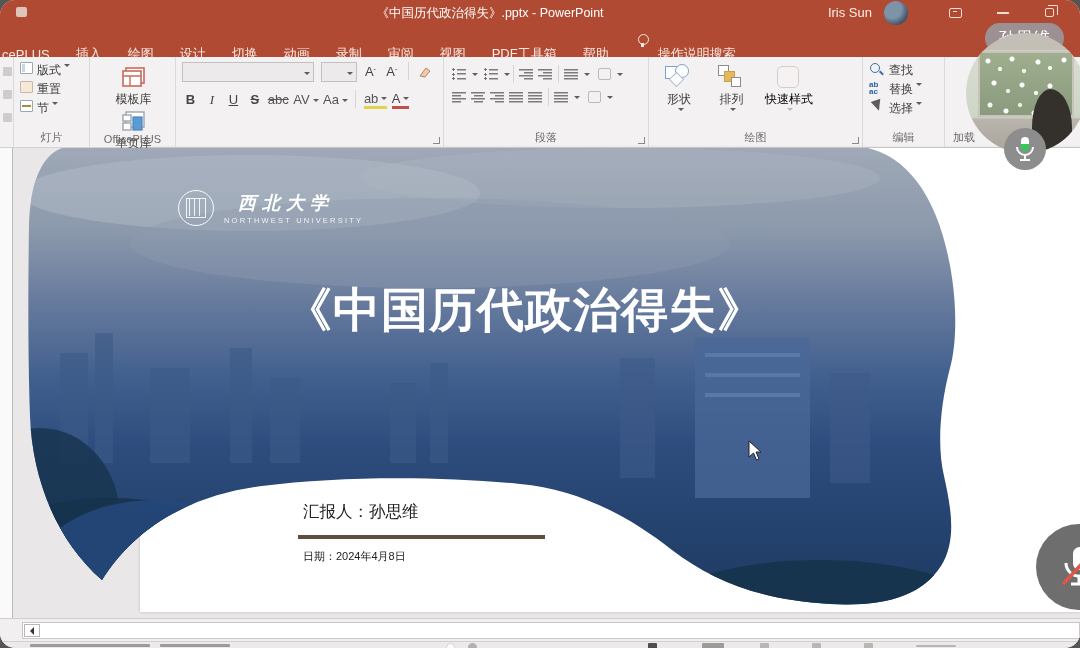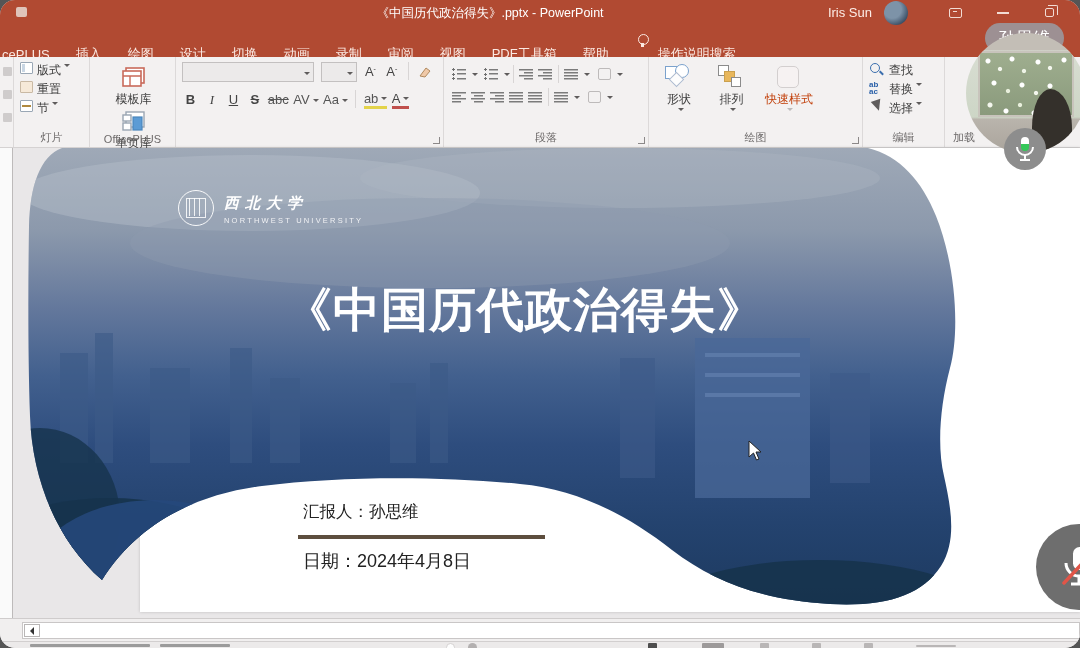--- a/index.html
+++ b/index.html
@@ -40,21 +40,21 @@
   .smallrow{display:flex;align-items:flex-start;height:19px;font-size:12px;white-space:nowrap;}
   .cv{display:inline-block;width:0;height:0;border:3.2px solid transparent;border-top-color:#5f5c5c;margin-left:3px;transform:translateY(2px);}
   .mini{display:inline-block;width:13px;height:12px;margin-right:4px;border:1px solid #9aa7b5;background:#fff;border-radius:1px;position:relative;}
   .mini.layout::after{content:"";position:absolute;left:1px;top:1px;width:3px;height:8px;background:#c9d6e3;}
   .mini.reset{background:#f6e9d8;border-color:#c9b9a4;}
   .mini.section::after{content:"";position:absolute;left:1px;top:4px;width:9px;height:1.5px;background:#b0893f;}
 
   .bigbtn{display:inline-flex;flex-direction:column;align-items:center;justify-content:flex-start;vertical-align:top;
           width:48px;padding-top:2px;font-size:12px;color:#3e3e3e;}
   .bigbtn .bl{margin-top:3px;line-height:13px;text-align:center;white-space:nowrap;}
-  .grayed, .grayed .bl{color:#c2410c;}
+  .grayed, .grayed .bl{color:#000000;}
   .combo{display:inline-block;height:20px;background:#eceaea;border:1px solid #c3c0c0;position:relative;vertical-align:top;}
   .combo .cv{position:absolute;right:3px;top:7px;}
   .fbtn{display:inline-flex;align-items:center;justify-content:center;min-width:17px;height:19px;font-size:13px;color:#444;vertical-align:top;}
   .fbtn.b{font-weight:bold;} .fbtn.i{font-style:italic;font-family:"Liberation Serif",serif;}
   .fbtn.u{text-decoration:underline;} .fbtn.s{text-decoration:line-through;}
   .fbtn.small{font-size:13px;color:#555;}
   .vsep{display:inline-block;width:1px;height:18px;background:#d8d5d5;margin:0 3px;vertical-align:top;}
 
   
   .ln{display:inline-block;width:15px;height:12px;margin:3px 2px;background-repeat:no-repeat;}
@@ -96,29 +96,29 @@
   
   .canvas{position:absolute;top:148px;left:0;width:1080px;height:470px;background:#e9e7e8;}
   .thumb-sliver{position:absolute;left:0;top:0;width:13px;height:100%;background:#fafafa;border-right:1px solid #bdbaba;}
   .slide-white{position:absolute;left:140px;top:0;width:940px;height:464px;background:#ffffff;box-shadow:0 0 3px rgba(0,0,0,.18);}
   .blob{position:absolute;left:0;top:0;}
 
   .logo{position:absolute;left:178px;top:42px;display:flex;align-items:center;color:#fff;}
   .seal{width:36px;height:36px;border:1.6px solid rgba(255,255,255,.92);border-radius:50%;position:relative;margin-right:10px;}
   .seal::before{content:"";position:absolute;left:7px;top:7px;width:18px;height:18px;border:1.2px solid rgba(255,255,255,.85);}
   .seal::after{content:"";position:absolute;left:15px;top:7px;width:1.2px;height:18px;background:rgba(255,255,255,.85);box-shadow:-5px 0 0 rgba(255,255,255,.85),5px 0 0 rgba(255,255,255,.85);}
-  .uni-cn{font-family:"DejaVu Serif","Liberation Serif",serif;font-size:15px;font-weight:bold;font-style:italic;letter-spacing:6px;line-height:22px;}
+  .uni-cn{font-family:"DejaVu Serif","Liberation Serif",serif;font-size:18px;font-weight:bold;font-style:italic;letter-spacing:6px;line-height:22px;margin-left:14px;}
   .uni-en{font-size:7.5px;letter-spacing:2.2px;color:rgba(255,255,255,.85);margin-top:2px;}
 
   .slide-title{position:absolute;left:245px;top:131px;width:560px;text-align:center;color:#fff;
                font-size:47px;font-weight:bold;letter-spacing:1px;white-space:nowrap;}
   .slide-subtitle{position:absolute;left:608px;top:219px;color:#fff;font-size:29px;font-weight:bold;white-space:nowrap;}
   .presenter{position:absolute;left:303px;top:353px;font-size:16.5px;color:#222;}
   .divider-line{position:absolute;left:298px;top:387px;width:247px;height:4px;background:#5d4e3e;}
-  .slide-date{position:absolute;left:303px;top:401px;font-size:18px;color:#222;}
+  .slide-date{position:absolute;left:303px;top:401px;font-size:11px;color:#222;}
 
   .cursor{position:absolute;left:748px;top:292px;}
 
   
   .name-pill{position:absolute;left:985px;top:23px;height:30px;padding:0 14px;border-radius:15px;
              background:rgba(152,160,168,.82);color:#fff;font-size:17px;display:flex;align-items:center;z-index:40;}
   .webcam{position:absolute;left:966px;top:33px;width:120px;height:120px;border-radius:50%;overflow:hidden;z-index:50;
           background:linear-gradient(#c3beb6 14%, #d8ddd2 15%, #cdd6c6 70%, #b9b4ac 72%, #aaa49c);}
   .flowers{position:absolute;left:12px;top:18px;width:96px;height:66px;background:
       radial-gradient(circle 2.5px at 8px 8px,#fff 2px,transparent 3px),

